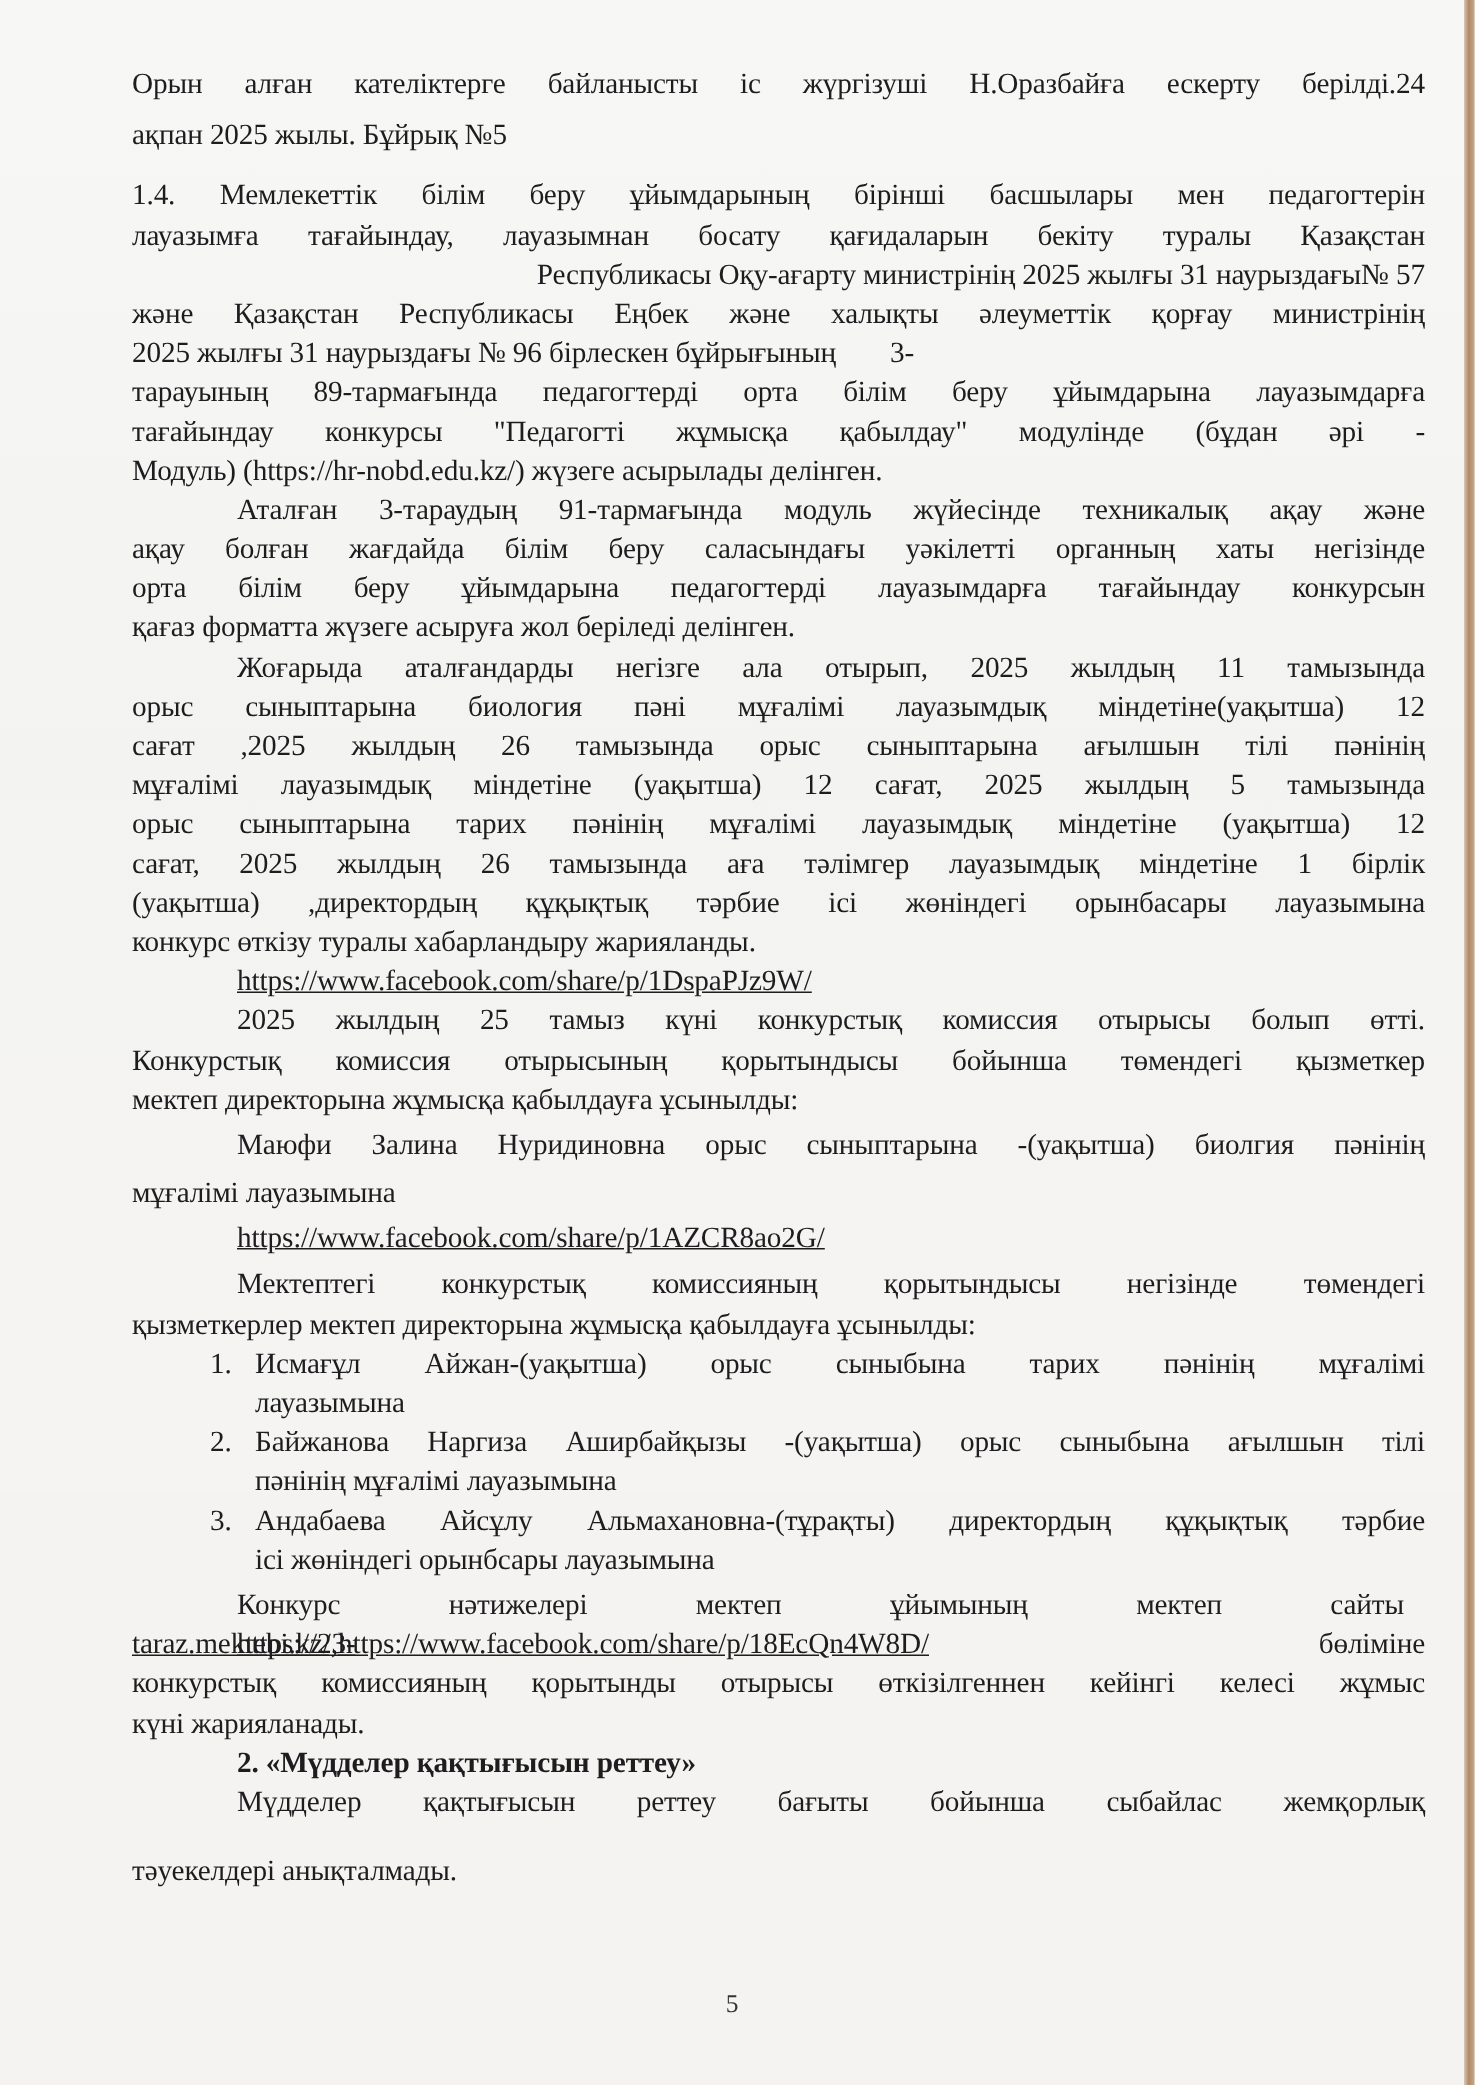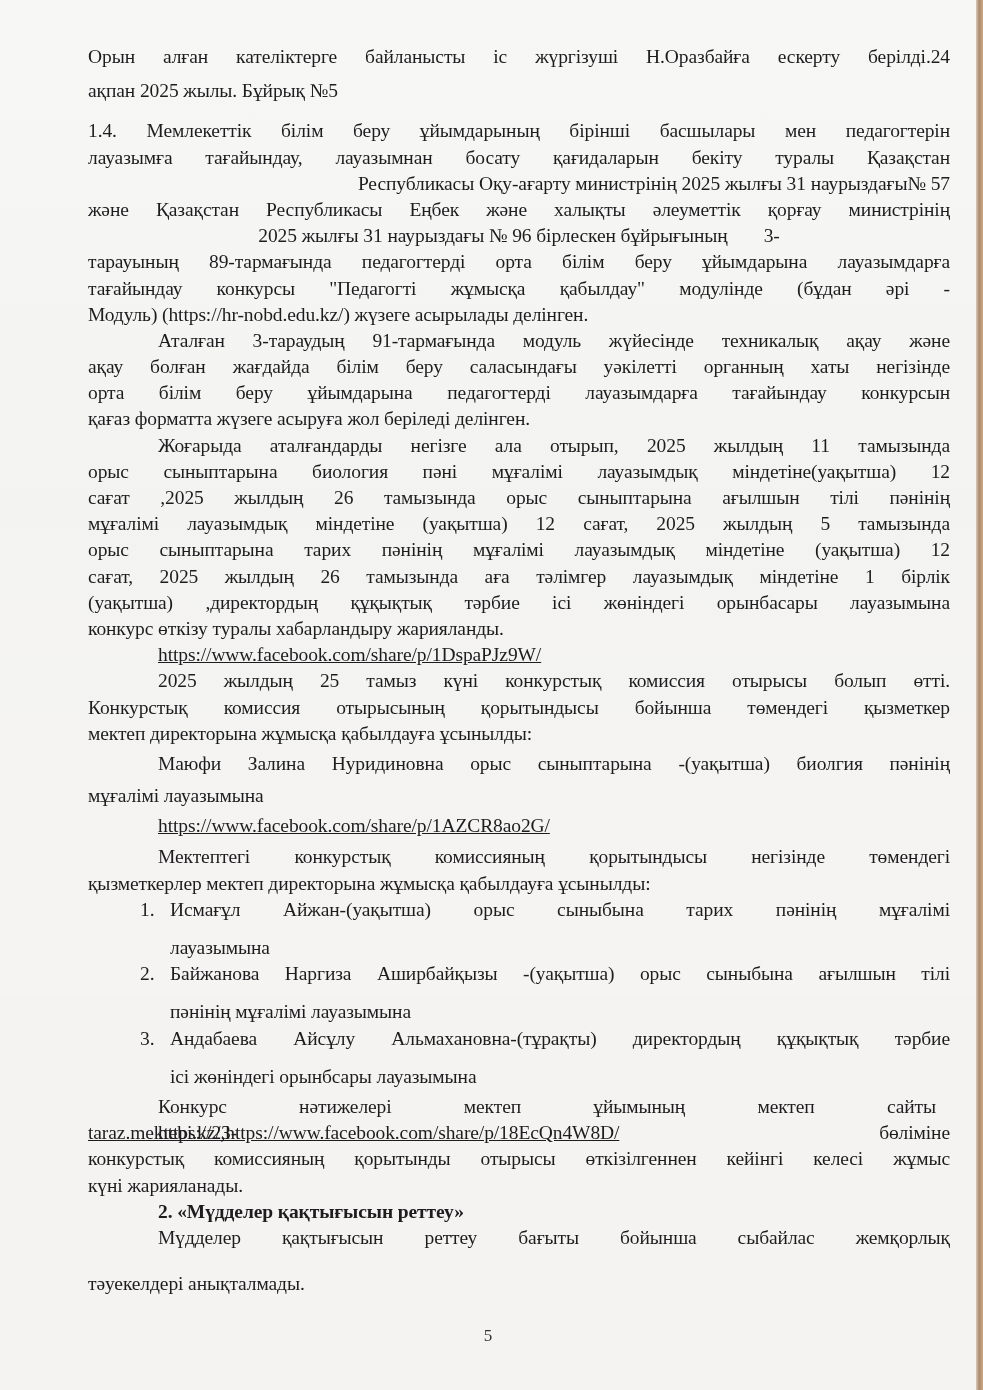--- a/index.html
+++ b/index.html
@@ -57,21 +57,20 @@
       text-decoration: underline;
       color: #1d1d1f;
       cursor: pointer;
     }
     .spacer-md { height: 14px; }
     .list-line {
       padding-left: 52px;
     }
     .list-cont {
       padding-left: 82px;
-      margin-top: 12px;
     }
     .bold {
       font-weight: bold;
     }
     .page-number {
       position: absolute;
       left: 0;
       width: 976px;
       top: 1326px;
       text-align: center;
@@ -93,21 +92,21 @@
     <div class="spacer-md"></div>
 
     <div>
       <span class="line justify">1.4. Мемлекеттік білім беру ұйымдарының бірінші басшылары мен педагогтерін</span>
       <span class="line justify">лауазымға тағайындау, лауазымнан босату қағидаларын бекіту туралы Қазақстан</span>
       <span class="line" style="display:flex;justify-content:flex-end;">
         <span>Республикасы Оқу-ағарту министрінің 2025 жылғы 31 наурыздағы</span>
         <span>№ 57</span>
       </span>
       <span class="line justify">және Қазақстан Республикасы Еңбек және халықты әлеуметтік қорғау министрінің</span>
-      <span class="line" style="display:flex;justify-content:center;gap:36px;">
+      <span class="line" style="display:flex;justify-content:flex-start;gap:36px;">
         <span>2025 жылғы 31 наурыздағы № 96 бірлескен бұйрығының</span>
         <span>3-</span>
       </span>
       <span class="line justify">тарауының 89-тармағында педагогтерді орта білім беру ұйымдарына лауазымдарға</span>
       <span class="line justify">тағайындау конкурсы "Педагогті жұмысқа қабылдау" модулінде (бұдан әрі -</span>
       <span class="line">Модуль) (https://hr-nobd.edu.kz/) жүзеге асырылады делінген.</span>
     </div>
 
     <div>
       <span class="line justify indent">Аталған 3-тараудың 91-тармағында модуль жүйесінде техникалық ақау және</span>

